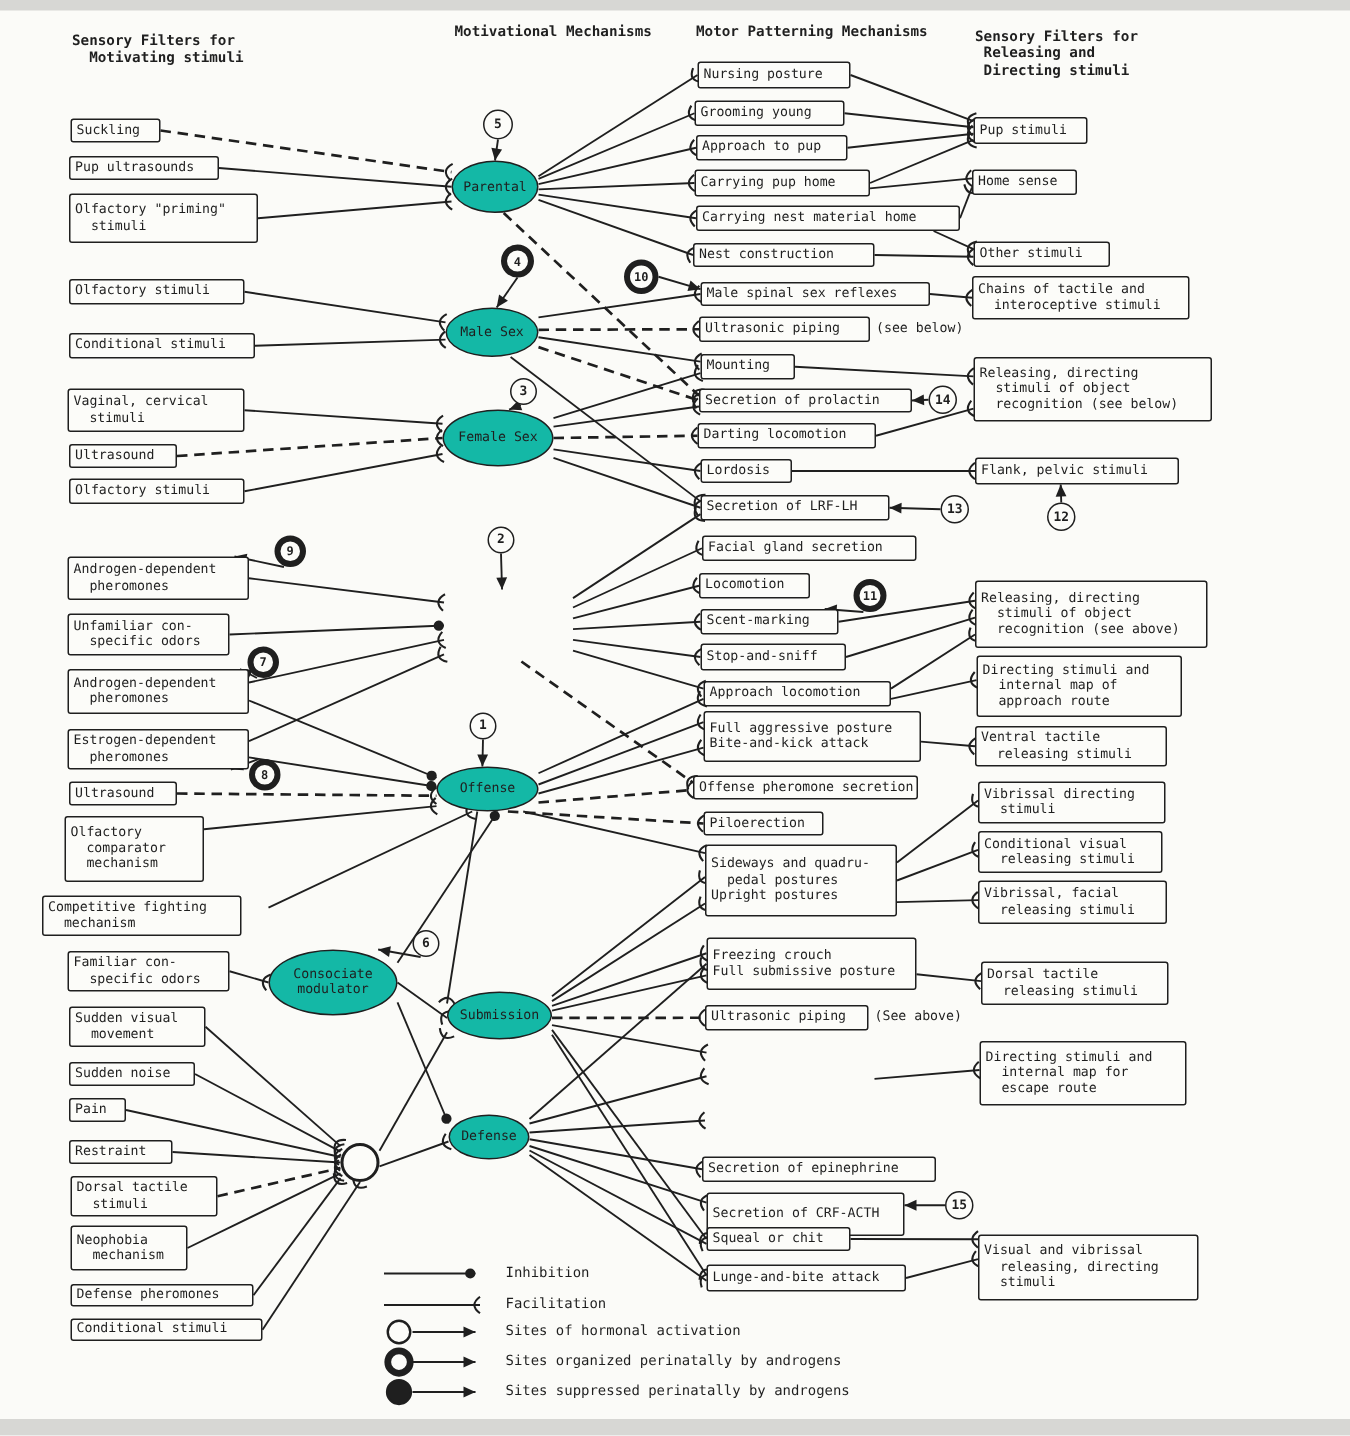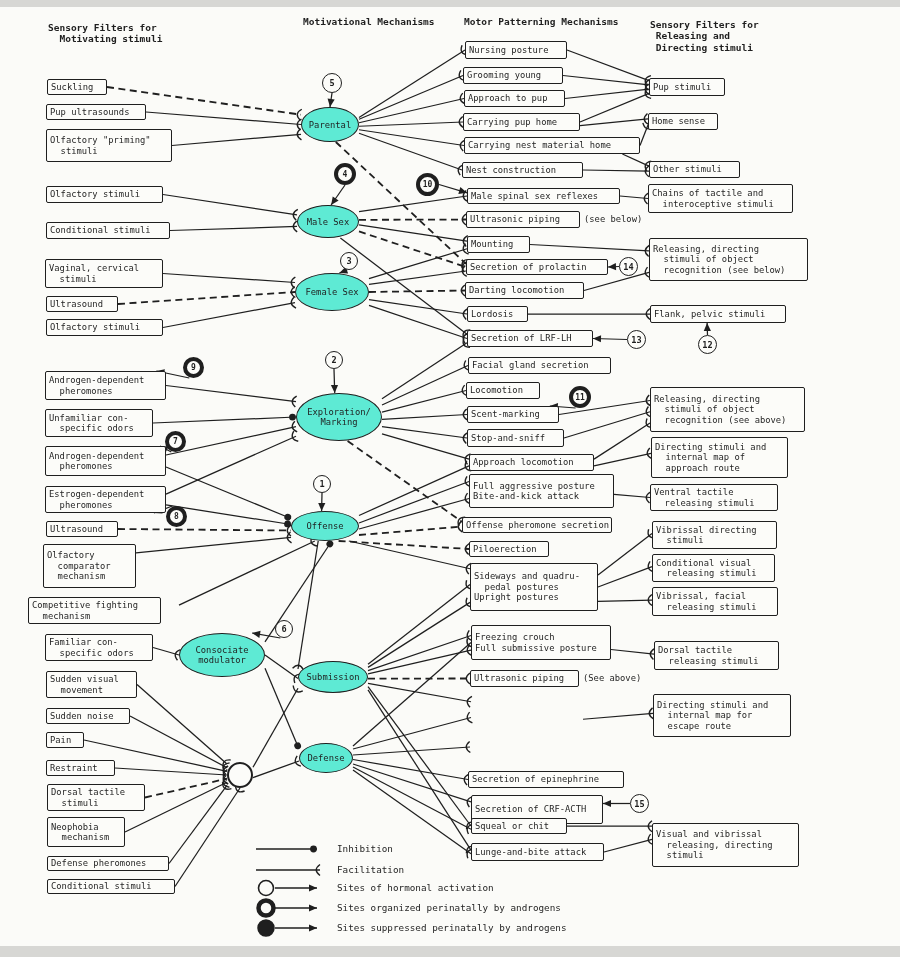--- a/index.html
+++ b/index.html
@@ -6,21 +6,21 @@
   #stage{position:relative;width:900px;height:957px;background:#fbfbf8;overflow:hidden;
          font-family:"DejaVu Sans Mono","Liberation Mono",monospace;color:#1f1f1f;}
   #band-top,#band-bottom{position:absolute;left:0;width:100%;background:#d7d7d4;}
   #band-top{top:0;height:7px;}
   #band-bottom{bottom:0;height:11px;}
   #edges{position:absolute;left:0;top:0;}
   .node{position:absolute;box-sizing:border-box;display:flex;align-items:center;}
   .box{border:1.8px solid #1f1f1f;background:#fcfcf9;font-size:8.8px;line-height:10.4px;
        white-space:pre;padding:1px 3px;border-radius:2px;}
   .ellipse{border:1.8px solid #1f1f1f;border-radius:50%;justify-content:center;
-       text-align:center;font-size:8.8px;line-height:10px;white-space:pre;background:#5eead4;}
+       text-align:center;font-size:8.8px;line-height:10px;white-space:pre;background:#14b8a6;}
   .site{border:1.7px solid #1f1f1f;border-radius:50%;justify-content:center;
        font-size:8.6px;font-weight:700;background:#fcfcf9;}
   .site.org{border-width:4.5px;font-size:8px;}
   .junction{border:2px solid #1f1f1f;border-radius:50%;background:#fcfcf9;}
   .header{font-size:9.5px;font-weight:700;line-height:11.5px;white-space:pre;}
   .note{font-size:8.8px;white-space:pre;}
   .legend-label{position:absolute;font-size:9.3px;white-space:pre;
        font-family:"DejaVu Sans Mono","Liberation Mono",monospace;color:#1f1f1f;}
 </style>
 </head>
@@ -216,22 +216,20 @@
     <div class="node box" style="left: 46px; top: 760px; width: 69px; height: 16px;">Restraint</div>
     <div class="node box" style="left: 47px; top: 784px; width: 98px; height: 27px;">Dorsal tactile
   stimuli</div>
     <div class="node box" style="left: 47px; top: 817px; width: 78px; height: 30px;">Neophobia
   mechanism</div>
     <div class="node box" style="left: 47px; top: 856px; width: 122px; height: 15px;">Defense pheromones</div>
     <div class="node box" style="left: 47px; top: 879px; width: 128px; height: 15px;">Conditional stimuli</div>
     <div class="node ellipse" style="left: 301px; top: 107px; width: 58px; height: 35px;">Parental</div>
     <div class="node ellipse" style="left: 297px; top: 205px; width: 62px; height: 33px;">Male Sex</div>
     <div class="node ellipse" style="left: 295px; top: 273px; width: 74px; height: 38px;">Female Sex</div>
-    <div class="node ellipse" style="left: 296px; top: 393px; width: 86px; height: 48px;">Exploration/
-Marking</div>
     <div class="node ellipse" style="left: 291px; top: 511px; width: 68px; height: 30px;">Offense</div>
     <div class="node ellipse" style="left: 179px; top: 633px; width: 86px; height: 44px;">Consociate
 modulator</div>
     <div class="node ellipse" style="left: 298px; top: 661px; width: 70px; height: 32px;">Submission</div>
     <div class="node ellipse" style="left: 299px; top: 743px; width: 54px; height: 30px;">Defense</div>
     <div class="node junction" style="left: 227px; top: 762px; width: 26px; height: 26px;"></div>
     <div class="node box" style="left: 465px; top: 41px; width: 102px; height: 18px;">Nursing posture</div>
     <div class="node box" style="left: 463px; top: 67px; width: 100px; height: 17px;">Grooming young</div>
     <div class="node box" style="left: 464px; top: 90px; width: 101px; height: 17px;">Approach to pup</div>
     <div class="node box" style="left: 463px; top: 113px; width: 117px; height: 18px;">Carrying pup home</div>

